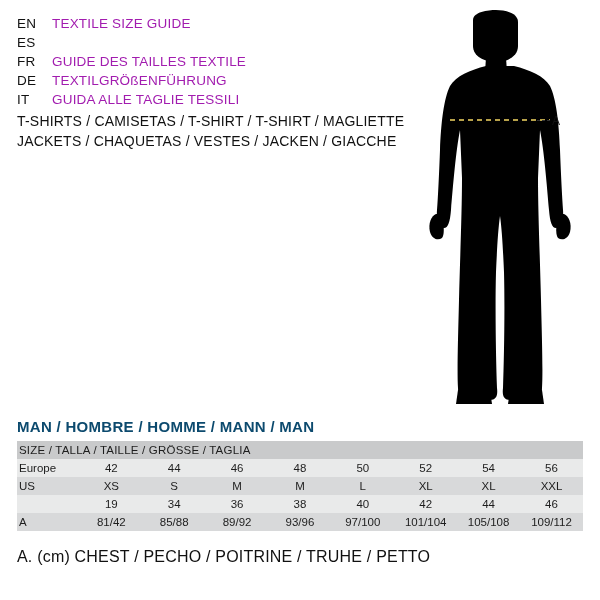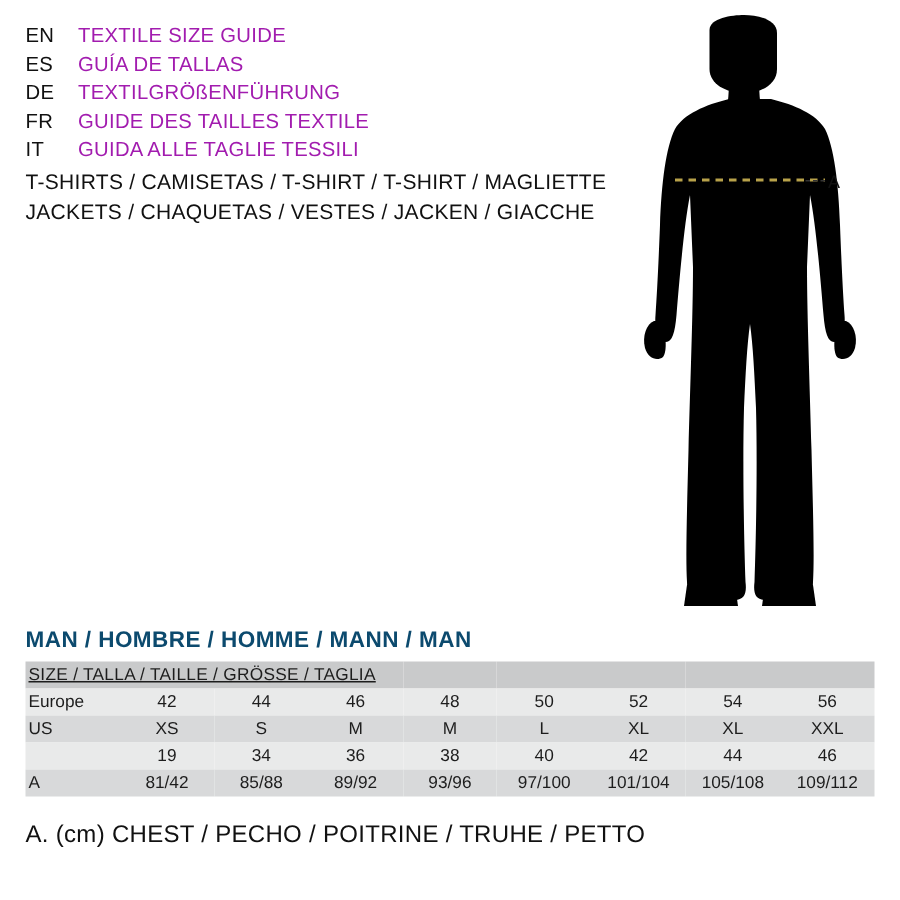--- a/index.html
+++ b/index.html
@@ -111,21 +111,20 @@
   }
   table.size-table td {
     height: 18px;
     padding: 0;
     vertical-align: middle;
     color: #1d1d1d;
   }
   .row-head td {
     background: #c9cacb;
     font-weight: normal;
-    text-decoration: underline;
   }
   .row-light td {
     background: #e9eaea;
   }
   .row-dark td {
     background: #d8d9da;
   }
   .col-label {
     width: 88px;
     padding-left: 2px !important;
@@ -153,29 +152,28 @@
 
 <div class="page">
 
   <div class="lang-block">
     <div class="lang-row">
       <span class="lang-code">EN</span>
       <span class="lang-text">TEXTILE SIZE GUIDE</span>
     </div>
     <div class="lang-row">
       <span class="lang-code">ES</span>
-      <span class="lang-text">GUÍA DE TALLAS</span>
+    </div>
+    <div class="lang-row">
+      <span class="lang-code">FR</span>
+      <span class="lang-text">GUIDE DES TAILLES TEXTILE</span>
     </div>
     <div class="lang-row">
       <span class="lang-code">DE</span>
       <span class="lang-text">TEXTILGRÖßENFÜHRUNG</span>
-    </div>
-    <div class="lang-row">
-      <span class="lang-code">FR</span>
-      <span class="lang-text">GUIDE DES TAILLES TEXTILE</span>
     </div>
     <div class="lang-row">
       <span class="lang-code">IT</span>
       <span class="lang-text">GUIDA ALLE TAGLIE TESSILI</span>
     </div>
   </div>
 
   <div class="garment-block">
     <div class="garment-line">T-SHIRTS / CAMISETAS / T-SHIRT / T-SHIRT / MAGLIETTE</div>
     <div class="garment-line">JACKETS / CHAQUETAS / VESTES / JACKEN / GIACCHE</div>

